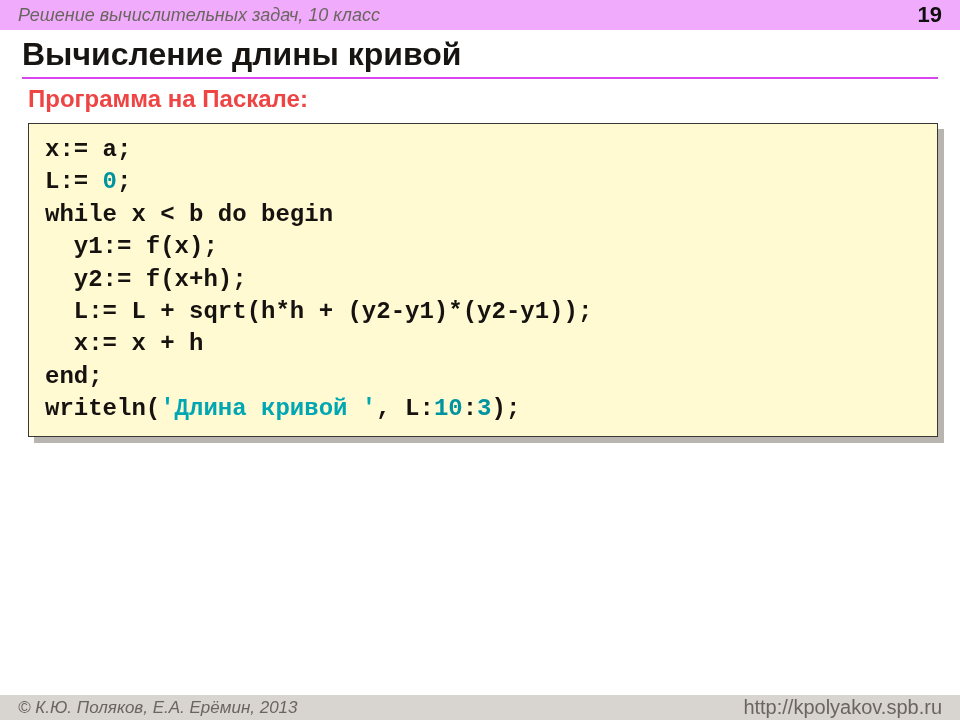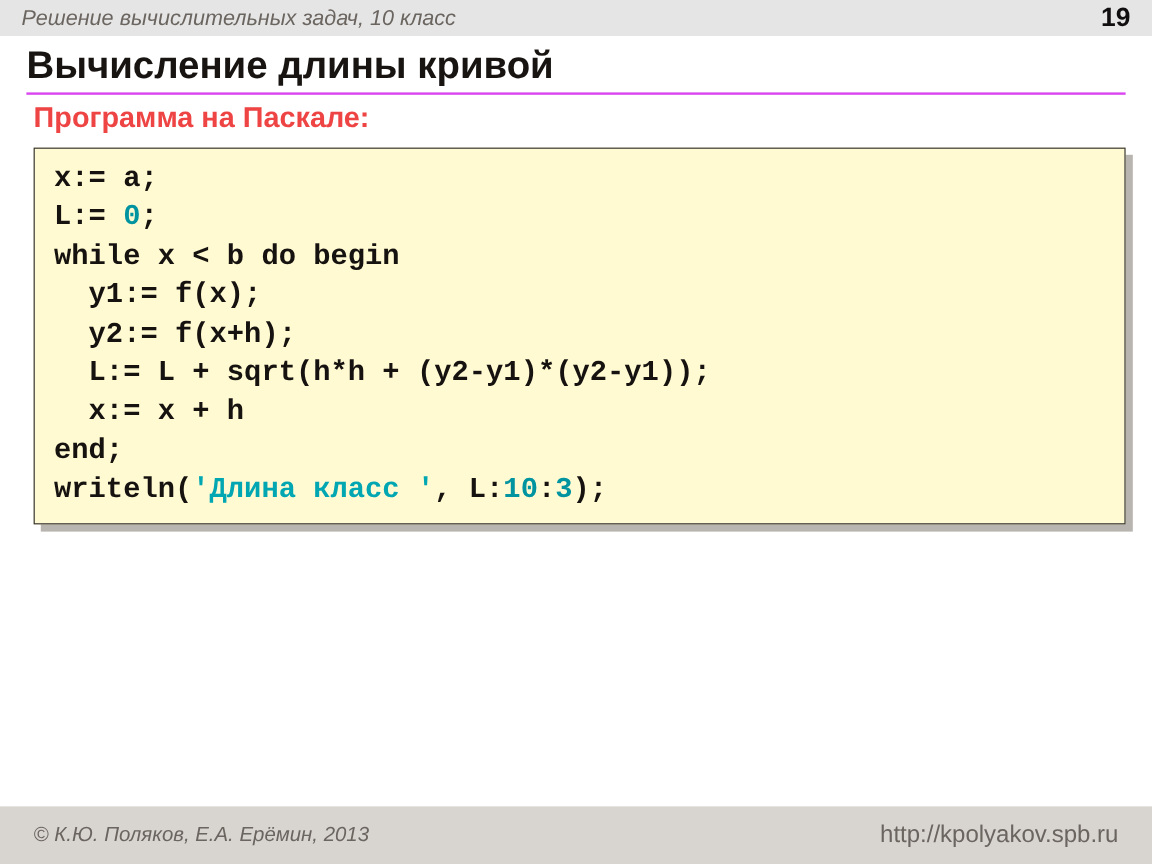--- a/index.html
+++ b/index.html
@@ -8,21 +8,21 @@
     height: 720px;
     background: #ffffff;
     font-family: Arial, Helvetica, sans-serif;
     position: relative;
     overflow: hidden;
   }
   .header-bar {
     position: absolute;
     top: 0; left: 0; right: 0;
     height: 30px;
-    background: #e5e5e5;
+    background: #f0abfc;
     display: flex;
     align-items: center;
     padding: 0 18px;
     justify-content: space-between;
   }
   .header-text {
     color: #6b6560;
     font-style: italic;
     font-size: 18px;
     flex: 1;
@@ -72,25 +72,25 @@
     color: #161210;
     line-height: 1.35;
     white-space: pre;
   }
   .kw  { color: #161210; text-align: center; }   
   .num { color: #0093a0; }   
   .str { color: #00a7b3; }   
   .footer-bar {
     position: absolute;
     bottom: 0; left: 0; right: 0;
-    height: 48px;
+    height: 25px;
     background: #d8d4d0;
     display: flex;
     align-items: center;
-    padding: 0 28px;
+    padding: 0 18px;
   }
   .footer-left {
     color: #6b6560;
     font-style: italic;
     font-size: 17px;
     flex: 1;
   }
   .footer-right {
     color: #6b6560;
     font-size: 20px;
@@ -111,20 +111,20 @@
   <div class="code-wrap">
     <div class="code-shadow"></div>
     <div class="code-box"><span class="kw">x:= a;</span>
 <span class="kw">L:= </span><span class="num">0</span><span class="kw">;</span>
 <span class="kw">while x &lt; b do begin</span>
 <span class="kw">  y1:= f(x);</span>
 <span class="kw">  y2:= f(x+h);</span>
 <span class="kw">  L:= L + sqrt(h*h + (y2-y1)*(y2-y1));</span>
 <span class="kw">  x:= x + h</span>
 <span class="kw">end;</span>
-<span class="kw">writeln(</span><span class="str">'Длина класс '</span><span class="kw">, L:</span><span class="num">10</span><span class="kw">:</span><span class="num">3</span><span class="kw">);</span></div>
+<span class="kw">writeln(</span><span class="str">'Длина кривой '</span><span class="kw">, L:</span><span class="num">10</span><span class="kw">:</span><span class="num">3</span><span class="kw">);</span></div>
   </div>
 </div>
 
 <div class="footer-bar">
   <div class="footer-left">© К.Ю. Поляков, Е.А. Ерёмин, 2013</div>
   <div class="footer-right">http://kpolyakov.spb.ru</div>
 </div>
 
 </body></html>

